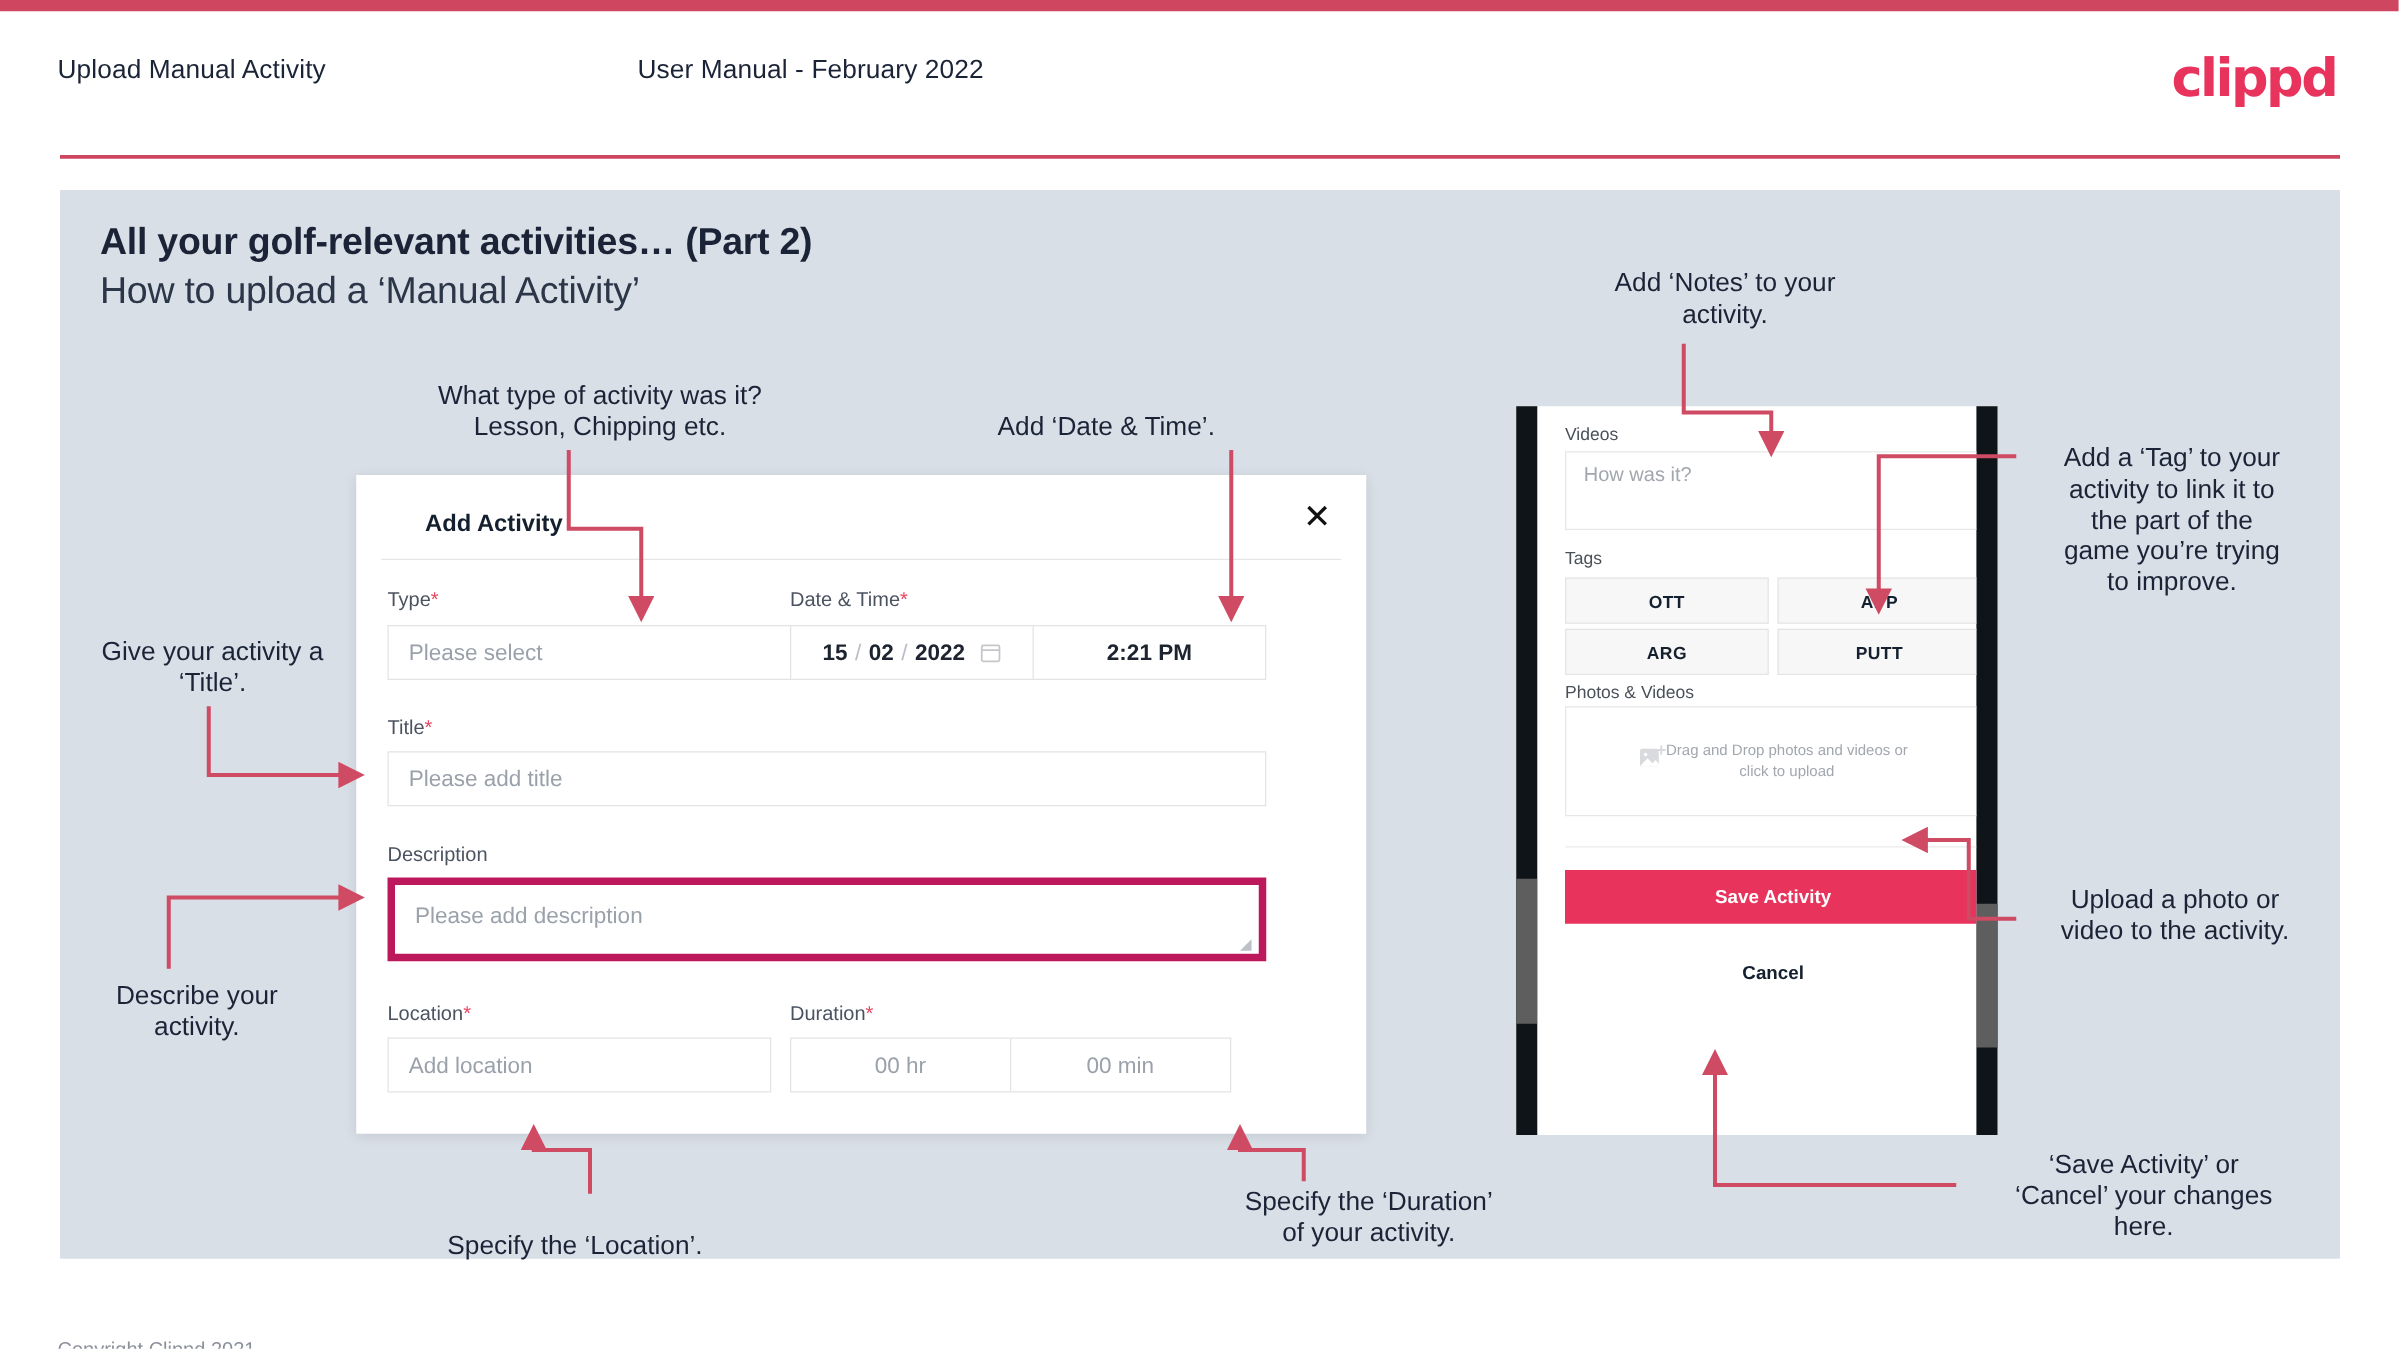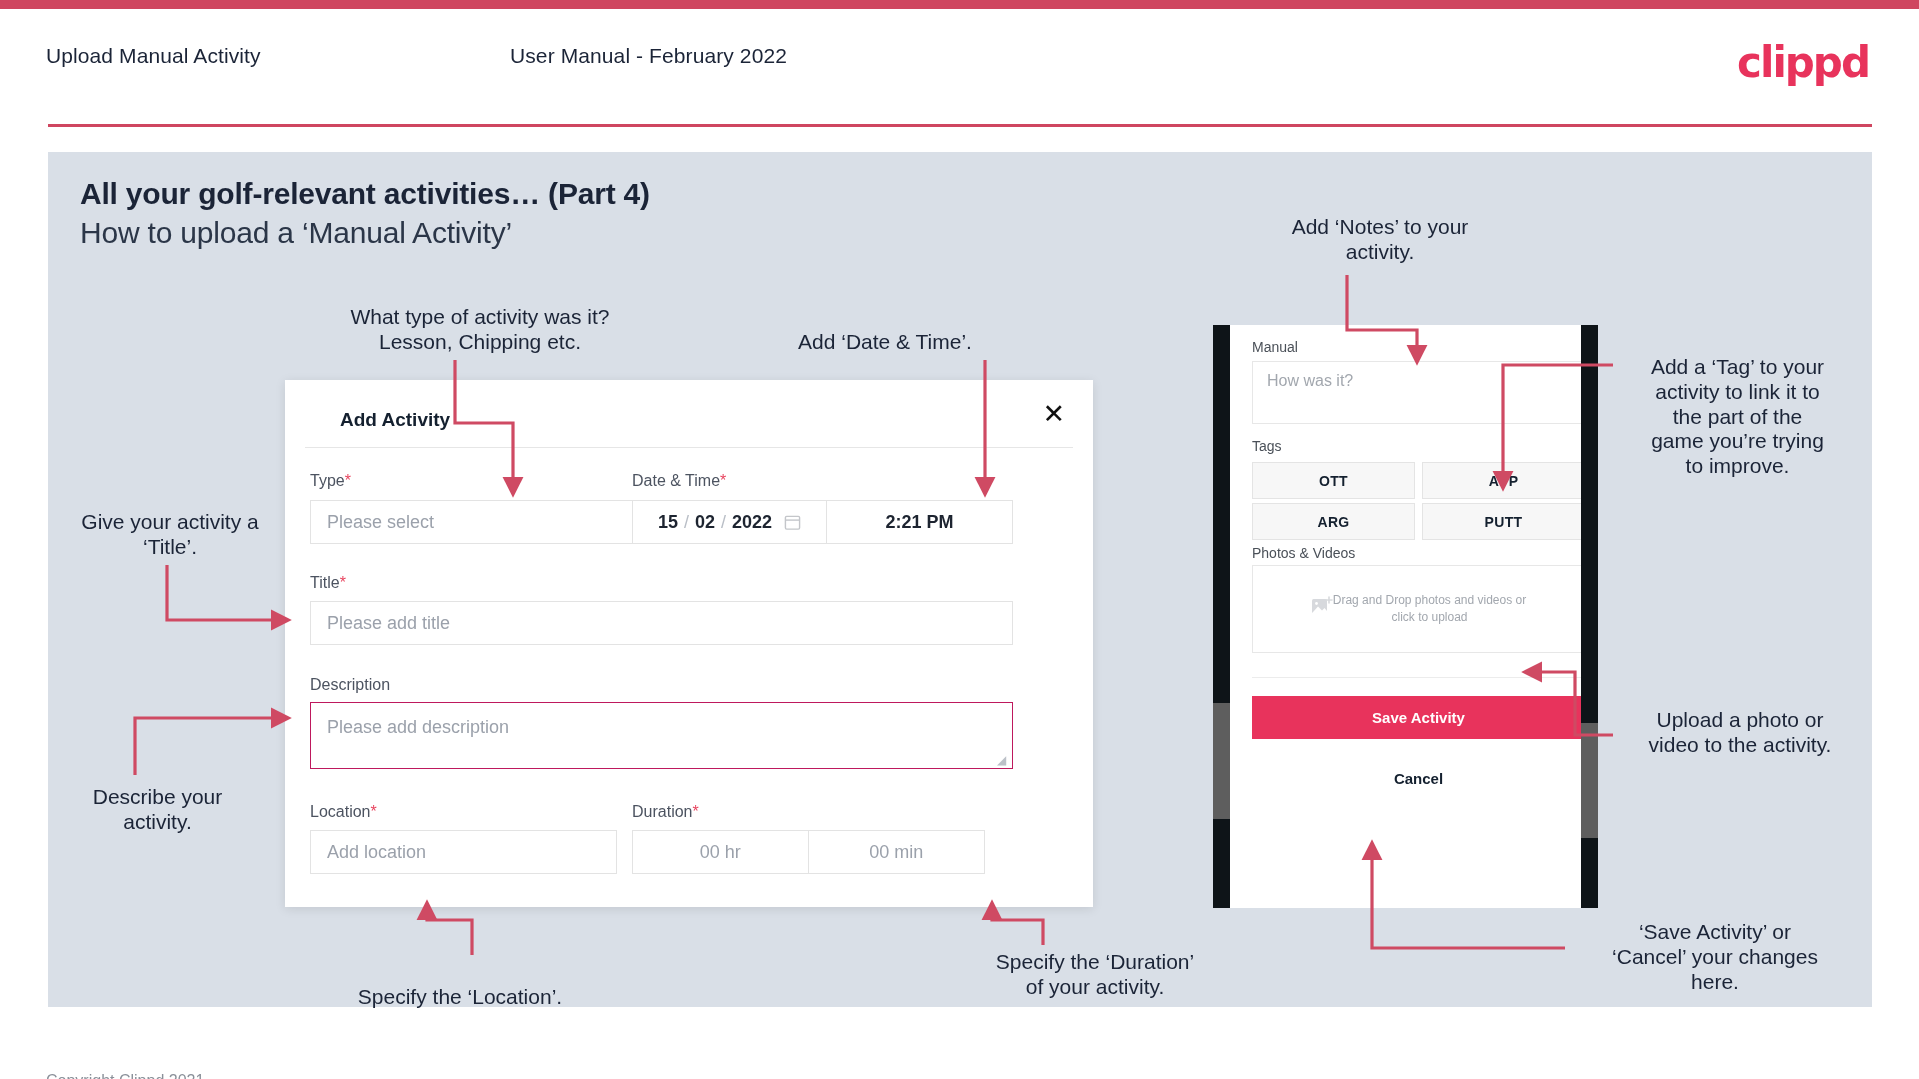--- a/index.html
+++ b/index.html
@@ -109,21 +109,21 @@
   .cal-ico { width:17px; height:18px; margin-left:6px; opacity:.45; }
 
   .dur-wrap { position:absolute; display:flex; border:1px solid #e3e3e3; background:#fff; }
   .dur-cell {
     width:151px; display:flex; align-items:center; justify-content:center;
     font-size:18px; color:#9ba1ab;
   }
   .dur-cell.first { border-right:1px solid #e3e3e3; }
 
   .ta {
-    position:absolute; background:#fff; border:1px solid #be185d;
+    position:absolute; background:#fff; border:6px solid #be185d;
     font-size:18px; color:#9ba1ab; padding:14px 0 0 16px;
   }
   .ta-grip {
     position:absolute; right:3px; bottom:2px; width:12px; height:12px;
     color:#bcc1c8; font-size:12px; line-height:12px;
   }
 
   
   .phone { position:absolute; left:1213px; top:325px; width:385px; height:583px; }
   .bezel-l, .bezel-r {
@@ -179,21 +179,21 @@
 
 <div class="page">
 
   <div class="top-stripe"></div>
   <div class="hdr-title">Upload Manual Activity</div>
   <div class="hdr-sub">User Manual - February 2022</div>
   <div class="hdr-rule"></div>
   <div class="logo">clippd</div>
 
   <div class="slide">
-    <div class="h1">All your golf-relevant activities… (Part 4)</div>
+    <div class="h1">All your golf-relevant activities… (Part 2)</div>
     <div class="h2">How to upload a ‘Manual Activity’</div>
   </div>
 
   <div class="dialog">
     <div class="dlg-title">Add Activity</div>
     <div class="dlg-close">✕</div>
     <div class="dlg-rule"></div>
 
     <div class="fld-label" style="left:25px; top:92px;">
       <span>Type</span><span class="req">*</span>
@@ -252,21 +252,21 @@
     </div>
   </div>
 
   <div class="phone">
     <div class="bezel-l"></div>
     <div class="btn-grey" style="left:0; top:378px; height:116px;"></div>
     <div class="bezel-r"></div>
     <div class="btn-grey" style="right:0; top:398px; height:115px;"></div>
 
     <div class="screen">
-      <div class="ph-label" style="left:22px; top:14px;">Manual</div>
+      <div class="ph-label" style="left:22px; top:14px;">Videos</div>
       <div class="ph-notes">
         <span>How was it?</span>
       </div>
 
       <div class="ph-label" style="left:22px; top:113px;">Tags</div>
       <div class="tag" style="left:22px; top:137px;">OTT</div>
       <div class="tag" style="left:192px; top:137px;">APP</div>
       <div class="tag" style="left:22px; top:178px;">ARG</div>
       <div class="tag" style="left:192px; top:178px;">PUTT</div>
 

